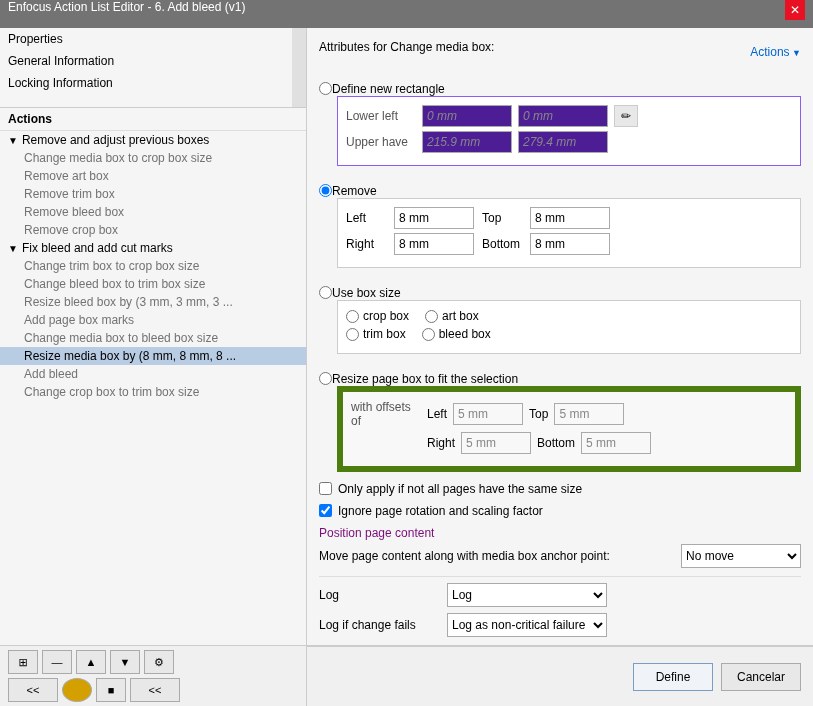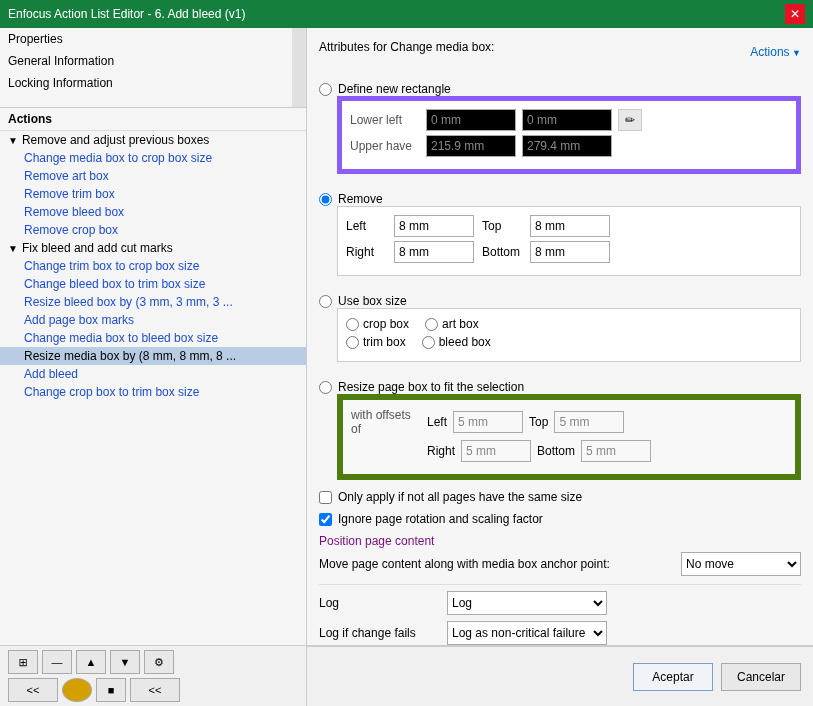--- a/index.html
+++ b/index.html
@@ -1,24 +1,24 @@
 <!DOCTYPE html>
 <html><head>
   <meta charset="utf-8">
   <style>
     * { box-sizing: border-box; margin: 0; padding: 0; font-family: 'Segoe UI', Tahoma, sans-serif; font-size: 12px; }
     body { width: 813px; height: 706px; background: #f0f0f0; overflow: hidden; }
 
     
     .title-bar {
-      background: #15803d;
+      background: #737373;
       color: white;
       height: 28px;
       display: flex;
-      align-items: center;
+      align-items: flex-start;
       justify-content: space-between;
       padding: 0 8px;
     }
     .title-bar-title { font-size: 12px; }
     .title-bar-close {
       background: #e81123;
       color: white;
       border: none;
       width: 20px;
       height: 20px;
@@ -91,45 +91,45 @@
       align-items: center;
       padding: 2px 8px;
       cursor: pointer;
       color: #000;
     }
     .action-group-header .arrow { margin-right: 4px; font-size: 10px; }
 
     .action-item {
       padding: 2px 8px 2px 24px;
       cursor: pointer;
-      color: #1d4ed8;
+      color: #737373;
     }
     .action-item.selected { background: #b8cce4; color: #000; }
 
     
     .right-panel {
       flex: 1;
       padding: 12px;
       overflow-y: auto;
       background: #f5f5f5;
     }
 
     .panel-title {
       font-size: 12px;
       margin-bottom: 10px;
       color: #000;
     }
 
     .radio-group { margin-bottom: 8px; }
-    .radio-label { display: flex; align-items: center; gap: 6px; cursor: pointer; margin-top: 18px; }
+    .radio-label { display: flex; align-items: flex-start; cursor: pointer; margin-top: 18px; }
     .radio-label input[type=radio] { margin: 0; }
 
     
     .define-rect-section {
-      border: 5px solid #8b5cf6;
+      border: 1px solid #8b5cf6;
       padding: 8px;
       margin-left: 18px;
       margin-bottom: 10px;
       background: #fff;
     }
 
     .coord-row {
       display: flex;
       align-items: center;
       margin-bottom: 4px;
@@ -137,21 +137,21 @@
     }
     .coord-label { width: 70px; color: #555; }
     .coord-input {
       width: 90px;
       height: 22px;
       border: 1px solid #aaa;
       padding: 2px 4px;
       background: #fff;
       color: #888;
     }
-    .coord-input.disabled { background: #000000; color: #888; }
+    .coord-input.disabled { background: #4c1d95; color: #888; font-style: italic; }
     .pencil-btn {
       border: 1px solid #ccc;
       background: #e8e8e8;
       width: 24px;
       height: 22px;
       cursor: pointer;
       display: flex;
       align-items: center;
       justify-content: center;
     }
@@ -217,21 +217,21 @@
       width: 70px;
       height: 22px;
       border: 1px solid #aaa;
       padding: 2px 4px;
       background: #f8f8f8;
       color: #888;
     }
 
     .checkbox-row {
       display: flex;
-      align-items: flex-end;
+      align-items: flex-start;
       gap: 6px;
       margin-bottom: 8px;
     }
 
     .position-group {
       margin-bottom: 8px;
     }
     .position-title {
       color: #7b0c7b;
       margin-bottom: 4px;
@@ -548,17 +548,17 @@
       </div>
       <div class="toolbar-row">
         <button class="tb-btn-wide">&lt;&lt;</button>
         <div class="tb-circle"></div>
         <button class="tb-btn">■</button>
         <button class="tb-btn-wide">&lt;&lt;</button>
       </div>
     </div>
 
     <div class="bottom-buttons" style="flex:1;">
-      <button class="btn-dialog accept">Aceptar</button>
+      <button class="btn-dialog accept">Define</button>
       <button class="btn-dialog">Cancelar</button>
     </div>
   </div>
 </div>
 
 </body></html>

